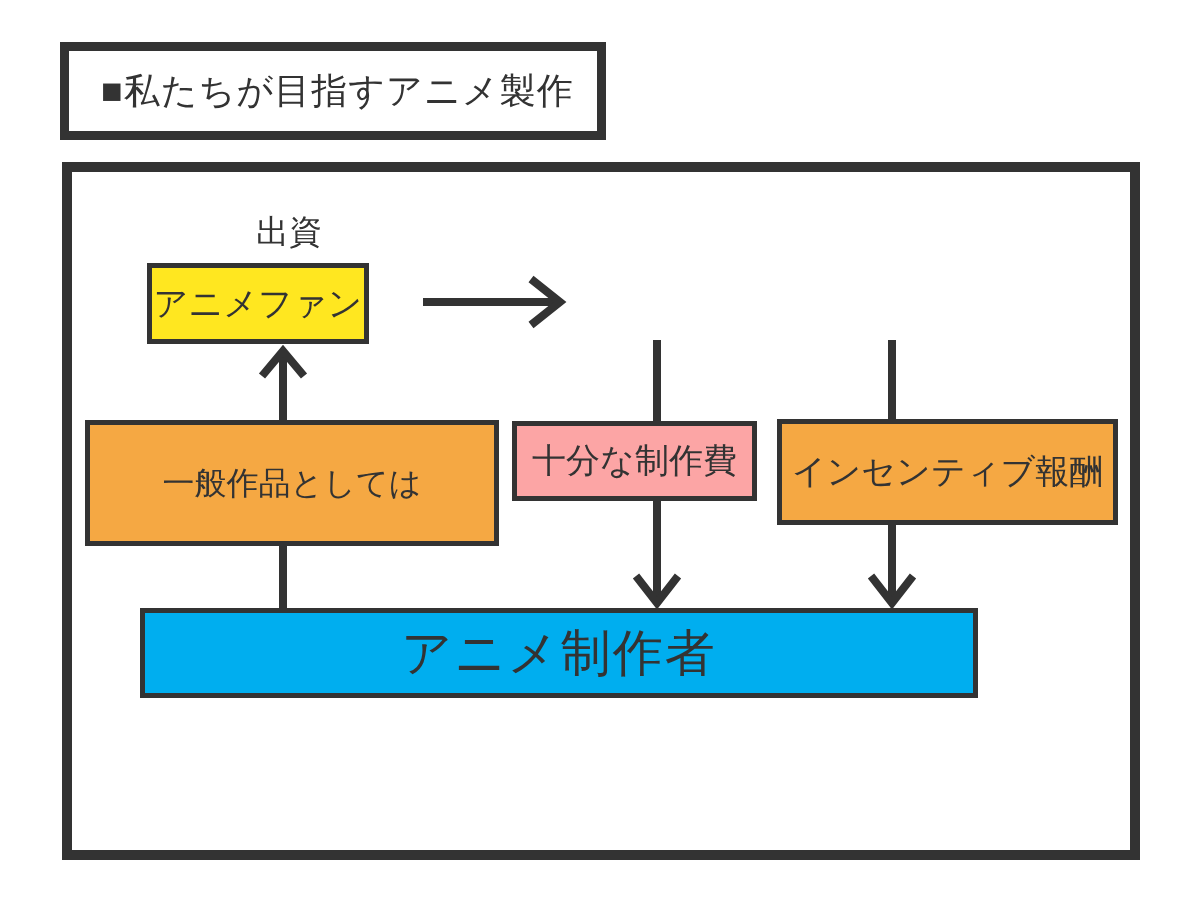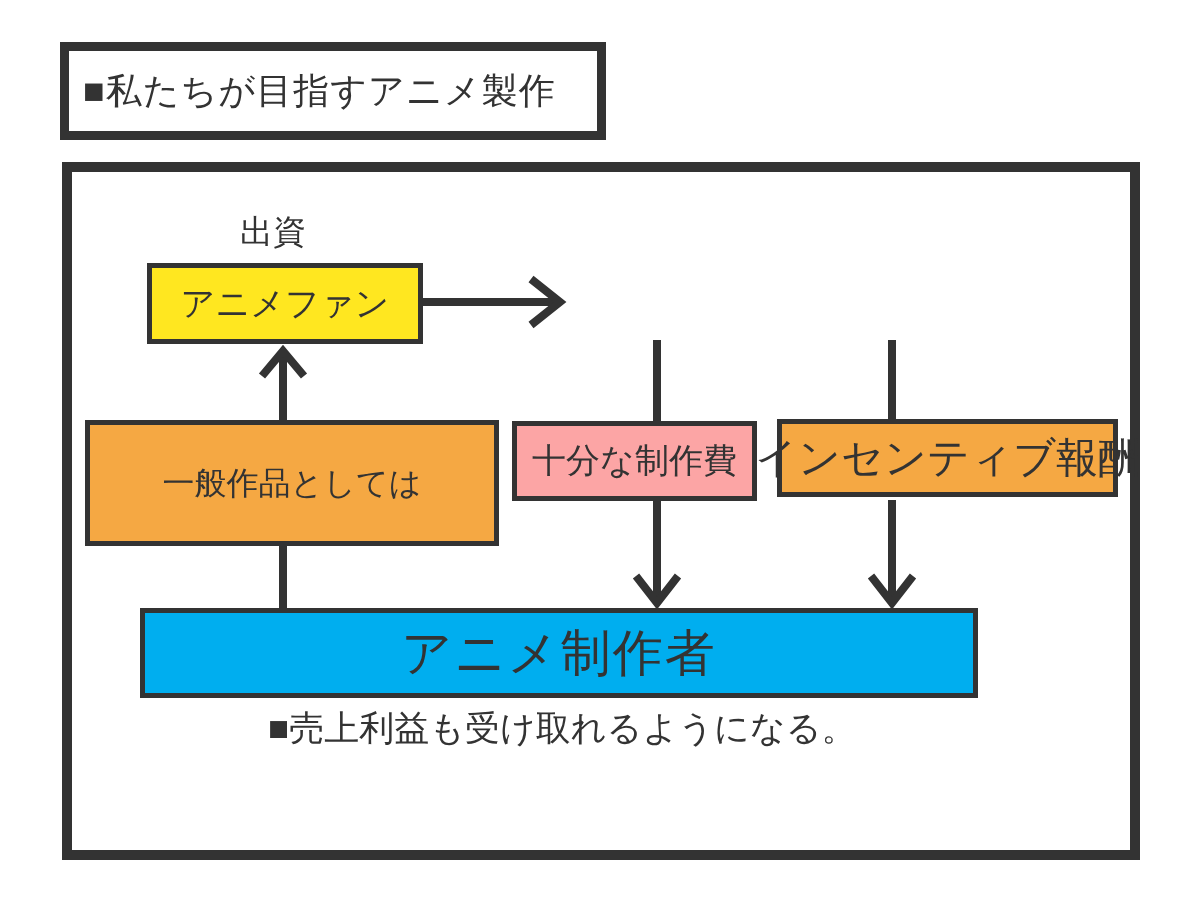--- a/index.html
+++ b/index.html
@@ -18,21 +18,21 @@
   }
   .abs { position: absolute; box-sizing: border-box; }
 
   
   .title-box {
     left: 60px; top: 42px;
     width: 546px; height: 98px;
     border: 9px solid #333333;
     background: #ffffff;
     display: flex; align-items: center;
-    padding-left: 14px;
+    padding-left: 32px;
   }
   .title-text {
     font-size: 36px;
     font-weight: 500;
     letter-spacing: 1px;
     white-space: nowrap;
   }
 
   
   .main-box {
@@ -54,30 +54,30 @@
   .node {
     border: 5px solid #333333;
     display: flex; flex-direction: column;
     align-items: center; justify-content: center;
     text-align: center;
     z-index: 2;
     white-space: nowrap;
   }
 
   .funding-label {
-    left: 188px; top: 210px;
+    left: 204px; top: 210px;
     width: 170px; height: 44px;
     font-size: 33px;
     text-align: center;
     z-index: 2;
   }
 
   .node-anime-fan {
     left: 147px; top: 263px;
-    width: 276px; height: 81px;
+    width: 222px; height: 81px;
     font-size: 34px;
   }
   .node-animator-support {
     left: 570px; top: 264px;
     width: 398px; height: 76px;
     border-width: 4px;
     font-size: 34px;
   }
   .node-diverse-works {
     left: 85px; top: 420px;
@@ -85,22 +85,22 @@
     font-size: 32px;
     line-height: 59px;
   }
   .node-production-fee {
     left: 512px; top: 421px;
     width: 245px; height: 80px;
     font-size: 34px;
   }
   .node-incentive {
     left: 777px; top: 419px;
-    width: 341px; height: 78px;
-    font-size: 42px;
+    width: 341px; height: 106px;
+    font-size: 34px;
   }
   .node-anime-creator {
     left: 140px; top: 608px;
     width: 838px; height: 90px;
     font-size: 50px;
     letter-spacing: 2px;
   }
 
   .notes {
     left: 268px; top: 700px;
@@ -164,16 +164,15 @@
 
   <div class="abs node node-incentive" style="background: rgb(245, 168, 67);">
     <span>インセンティブ報酬</span>
   </div>
 
   <div class="abs node node-anime-creator" style="background: rgb(0, 174, 239);">
     <span>アニメ制作者</span>
   </div>
 
   <div class="abs notes">
-    <div class="note-line">■売上利益も受け取れるようになる。</div>
   </div>
 
 </div>
 
 </body></html>

